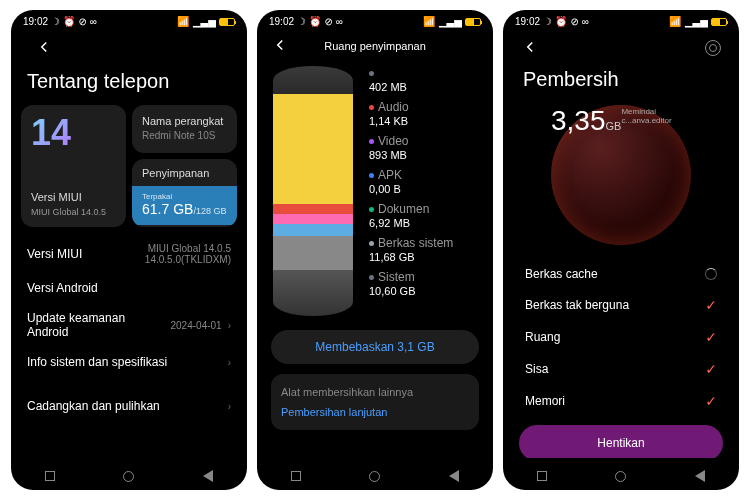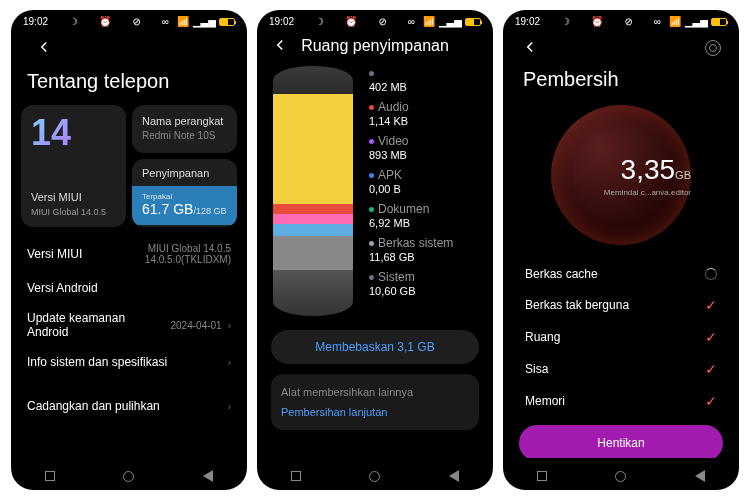--- a/index.html
+++ b/index.html
@@ -1,19 +1,19 @@
 <!DOCTYPE html>
 <html><head>
 <meta charset="utf-8">
 <style>
 *{margin:0;padding:0;box-sizing:border-box;font-family:-apple-system,Helvetica,Arial,sans-serif}
 body{background:#fff;display:flex;gap:10px;padding:10px;justify-content:center}
 .phone{width:236px;height:480px;background:#000;border-radius:22px;overflow:hidden;position:relative;color:#fff;font-size:11px}
 .sbar{display:flex;justify-content:space-between;padding:6px 12px 2px;font-size:10px;align-items:center}
-.sbar-l{display:flex;gap:21px;align-items:center}
+.sbar-l{display:flex;gap:3px;align-items:center}
 .sbar-r{display:flex;gap:3px;align-items:center}
 .batt{width:16px;height:8px;border:1px solid #ffc107;border-radius:2px;position:relative}
 .batt:after{content:"";position:absolute;right:-2px;top:2px;width:1px;height:3px;background:#ffc107}
 .batt-fill{background:#ffc107;width:60%;height:100%}
 .nav{position:absolute;bottom:0;left:0;right:0;display:flex;justify-content:space-around;padding:8px 0;align-items:center}
 .nav-sq{width:10px;height:10px;border:1.5px solid #888}
 .nav-cr{width:11px;height:11px;border:1.5px solid #888;border-radius:50%}
 .nav-tr{width:0;height:0;border-top:6px solid transparent;border-bottom:6px solid transparent;border-right:10px solid #888}
 .back{padding:4px 14px}
 .back svg{width:18px;height:18px}
@@ -32,51 +32,51 @@
 .c-stor-b{background:#2b7fb8;padding:6px 10px 8px}
 .stor-used{font-size:14px;font-weight:500}
 .stor-tot{font-size:9px;opacity:.8}
 .list{margin-top:8px}
 .row{display:flex;justify-content:space-between;padding:8px 6px;align-items:center}
 .row-l{font-size:12px}
 .row-r{font-size:10px;color:#888;text-align:right;display:flex;align-items:center;gap:6px}
 .chev{color:#666}
 
 .s2-hdr{display:flex;align-items:center;padding:2px 4px 6px}
-.s2-title{flex:1;text-align:center;font-size:16px;margin-left:-18px}
+.s2-title{flex:1;text-align:center;font-size:11px;margin-left:-18px}
 .s2-body{display:flex;gap:16px;padding:4px 6px}
 .cyl{width:80px;height:250px;position:relative;display:flex;flex-direction:column}
 .seg{width:100%}
 .seg-top{border-radius:40px 40px 0 0/14px 14px 0 0}
 .seg-bot{border-radius:0 0 40px 40px/0 0 14px 14px}
 .legend{flex:1;font-size:10px}
 .lg-item{margin-bottom:7px}
 .lg-dot{display:inline-block;width:5px;height:5px;border-radius:50%;margin-right:4px;vertical-align:middle}
 .lg-lbl{color:#999;font-size:12px}
 .lg-val{color:#fff;font-size:11px;margin-top:1px}
 .btn-free{background:#1e1e1e;border-radius:18px;text-align:center;padding:10px;font-size:12px;color:#4a9eff;margin:10px 4px}
 .sec2{background:#1a1a1a;border-radius:12px;padding:12px 10px;margin:6px 4px}
 .sec2-t{font-size:11px;color:#888;margin-bottom:8px}
 .sec2-l{font-size:11px;color:#4a9eff}
 
 .s3-hdr{display:flex;justify-content:space-between;padding:4px 8px;align-items:center}
 .gear{width:16px;height:16px;border:1.5px solid #888;border-radius:50%;position:relative}
 .gear:after{content:"";position:absolute;inset:3px;border:1px solid #888;border-radius:50%}
 .s3-title{font-size:20px;font-weight:400;padding:6px 10px 10px}
 .orb-wrap{display:flex;justify-content:center;padding:4px 0 14px}
-.orb{width:140px;height:140px;border-radius:50%;background:radial-gradient(circle at 35% 30%,#5a1f1f,#2a0808 60%,#1a0404);position:relative;display:flex;flex-direction:column;align-items:flex-end;justify-content:center;box-shadow:inset 0 0 20px rgba(255,80,40,.3)}
+.orb{width:140px;height:140px;border-radius:50%;background:radial-gradient(circle at 35% 30%,#5a1f1f,#2a0808 60%,#1a0404);position:relative;display:flex;flex-direction:row;align-items:flex-start;justify-content:center;box-shadow:inset 0 0 20px rgba(255,80,40,.3)}
 .orb:before{content:"";position:absolute;inset:-3px;border-radius:50%;background:radial-gradient(circle,transparent 60%,rgba(200,60,30,.4));z-index:-1}
 .orb-num{font-size:28px;font-weight:300}
 .orb-unit{font-size:11px;font-weight:300;color:#ccc}
 .orb-sub{font-size:8px;color:#aaa;margin-top:2px}
 .s3-list{padding:0 10px}
 .s3-row{display:flex;justify-content:space-between;padding:8px 2px;font-size:12px;align-items:center}
 .chk{color:#ff6b4a;font-size:14px}
 .spin{width:12px;height:12px;border:1.5px solid #555;border-top-color:#ccc;border-radius:50%}
-.btn-stop{background:#a21caf;border-radius:20px;text-align:center;padding:11px;font-size:12px;margin:8px 6px}
+.btn-stop{background:#701a75;border-radius:20px;text-align:center;padding:11px;font-size:12px;margin:8px 6px}
 </style>
 </head>
 <body>
 
 <div class="phone">
   <div class="sbar">
     <div class="sbar-l">
         <span>19:02</span>
         <span>☽</span>
         <span>⏰</span>

